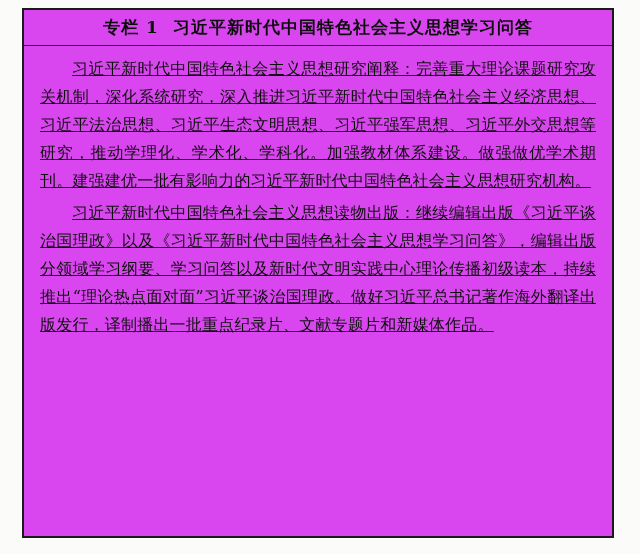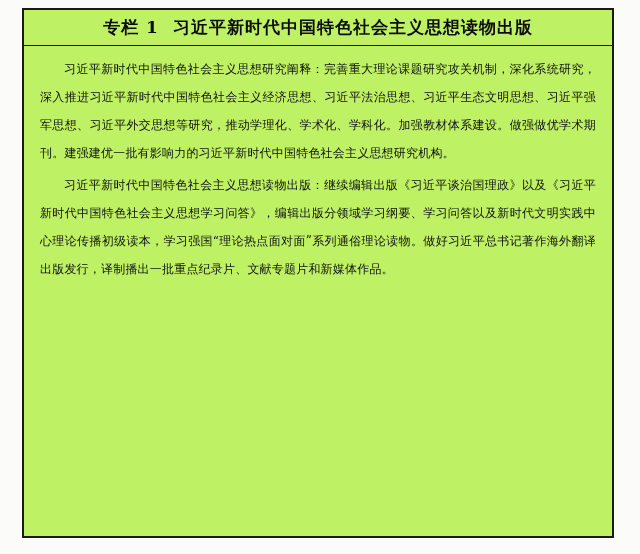--- a/index.html
+++ b/index.html
@@ -20,21 +20,21 @@
     background: #fbfbf9;
   }
   .box {
     position: absolute;
     left: 22px;
     top: 8px;
     width: 592px;
     height: 530px;
     border: 2px solid #1a1a1a;
     box-sizing: border-box;
-    background: #bef264;
+    background: #d946ef;
   }
   .title-row {
     position: relative;
     height: 36px;
     border-bottom: 1px solid #1a1a1a;
     box-sizing: border-box;
     display: flex;
     align-items: center;
     justify-content: center;
     padding: 0 10px;
@@ -54,43 +54,44 @@
     color: #0d0d0d;
     margin-right: 14px;
     white-space: nowrap;
   }
   .body-area {
     padding: 9px 16px 6px 16px;
   }
   p.para {
     margin: 0 0 1px 0;
     text-indent: 2em;
-    font-size: 12px;
+    font-size: 16px;
     line-height: 28px;
     color: #101010;
     text-align: justify;
     text-justify: inter-ideograph;
     letter-spacing: 0.2px;
     font-family: "DejaVu Serif", "Liberation Serif", serif;
+    text-decoration: underline;
   }
   .spacer { height: 3px; }
 </style>
 </head>
 <body>
 
 <div id="page">
   <div class="box">
 
     <div class="title-row">
       <span class="title-num">专栏 1</span>
-      <span class="title-text">习近平新时代中国特色社会主义思想读物出版</span>
+      <span class="title-text">习近平新时代中国特色社会主义思想学习问答</span>
     </div>
 
     <div class="body-area">
       <p class="para">习近平新时代中国特色社会主义思想研究阐释：完善重大理论课题研究攻关机制，深化系统研究，深入推进习近平新时代中国特色社会主义经济思想、习近平法治思想、习近平生态文明思想、习近平强军思想、习近平外交思想等研究，推动学理化、学术化、学科化。加强教材体系建设。做强做优学术期刊。建强建优一批有影响力的习近平新时代中国特色社会主义思想研究机构。</p>
       <div class="spacer"></div>
-      <p class="para">习近平新时代中国特色社会主义思想读物出版：继续编辑出版《习近平谈治国理政》以及《习近平新时代中国特色社会主义思想学习问答》，编辑出版分领域学习纲要、学习问答以及新时代文明实践中心理论传播初级读本，学习强国“理论热点面对面”系列通俗理论读物。做好习近平总书记著作海外翻译出版发行，译制播出一批重点纪录片、文献专题片和新媒体作品。</p>
+      <p class="para">习近平新时代中国特色社会主义思想读物出版：继续编辑出版《习近平谈治国理政》以及《习近平新时代中国特色社会主义思想学习问答》，编辑出版分领域学习纲要、学习问答以及新时代文明实践中心理论传播初级读本，持续推出“理论热点面对面”习近平谈治国理政。做好习近平总书记著作海外翻译出版发行，译制播出一批重点纪录片、文献专题片和新媒体作品。</p>
       <div class="spacer"></div>
       <div class="spacer"></div>
     </div>
 
   </div>
 </div>
 
 </body></html>

